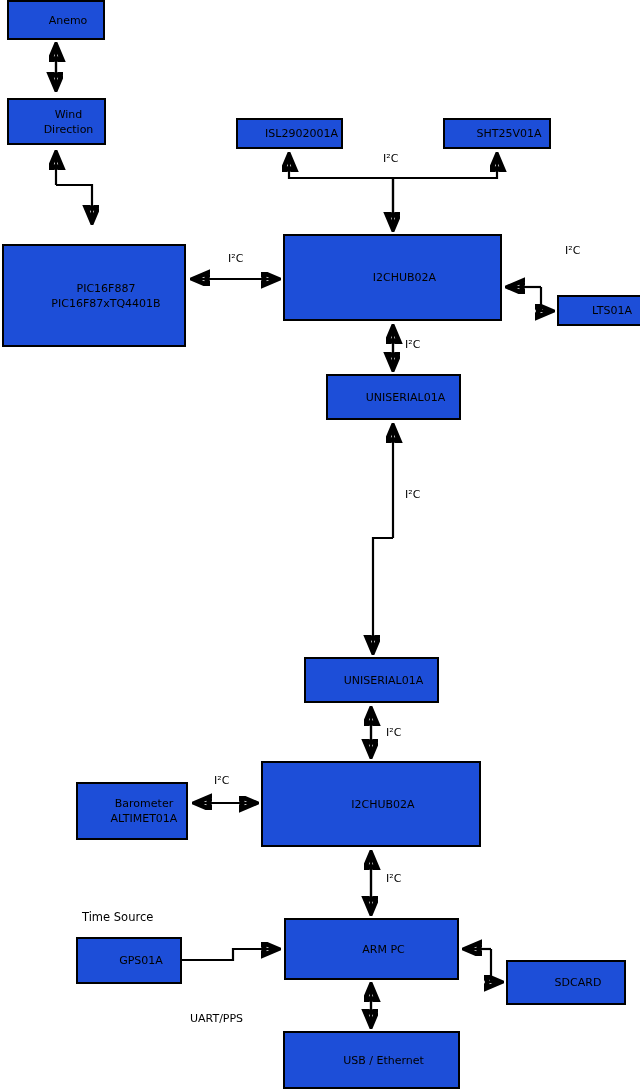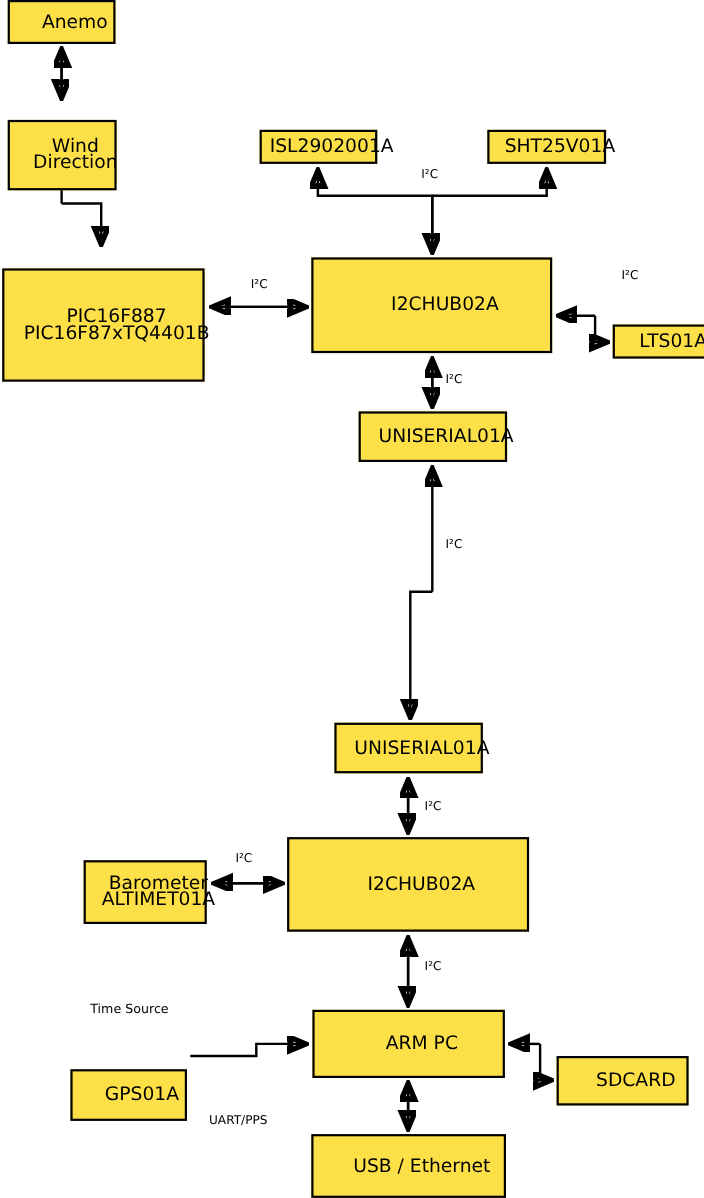--- a/index.html
+++ b/index.html
@@ -13,26 +13,26 @@
     width: 640px;
     height: 1089px;
     background: #ffffff;
     font-family: "DejaVu Sans", "Liberation Sans", sans-serif;
     overflow: hidden;
   }
   .node {
     position: absolute;
     box-sizing: border-box;
     border: 2px solid #000000;
-    background: #fde047;
+    background: #1d4ed8;
     display: flex;
     align-items: center;
     justify-content: center;
     text-align: center;
-    font-size: 17px;
+    font-size: 11px;
     line-height: 15px;
     color: #000000;
     z-index: 2;
     white-space: pre-line;
     padding-left: 24px;
   }
   .edge-label {
     position: absolute;
     font-size: 11px;
     line-height: 13px;
@@ -137,21 +137,21 @@
     </g>
 
     <g>
       <line x1="371" y1="1025" x2="371" y2="986" marker-end="url(#ah)"></line>
       <line x1="371" y1="986" x2="371" y2="1025" marker-end="url(#ah)"></line>
     </g>
   </svg>
 
   <div class="node" style="left:7px; top:0px; width:98px; height:40px;">Anemo</div>
 
-  <div class="node" style="left:7px; top:109px; width:99px; height:64px;">Wind
+  <div class="node" style="left:7px; top:98px; width:99px; height:47px;">Wind
 Direction</div>
 
   <div class="node" style="left:2px; top:227px; width:184px; height:103px;margin-top:17px;">PIC16F887
 PIC16F87xTQ4401B</div>
 
   <div class="node" style="left:236px; top:118px; width:107px; height:31px;">ISL2902001A</div>
 
   <div class="node" style="left:443px; top:118px; width:108px; height:31px;text-align:right;">SHT25V01A</div>
 
   <div class="node" style="left:283px; top:234px; width:219px; height:87px;">I2CHUB02A</div>
@@ -160,21 +160,21 @@
 
   <div class="node" style="left:326px; top:374px; width:135px; height:46px;">UNISERIAL01A</div>
 
   <div class="node" style="left:304px; top:657px; width:135px; height:46px;">UNISERIAL01A</div>
 
   <div class="node" style="left:261px; top:761px; width:220px; height:86px;">I2CHUB02A</div>
 
   <div class="node" style="left:76px; top:782px; width:112px; height:58px;">Barometer
 ALTIMET01A</div>
 
-  <div class="node" style="left:64px; top:937px; width:106px; height:47px;margin-top:35px;">GPS01A</div>
+  <div class="node" style="left:76px; top:937px; width:106px; height:47px;">GPS01A</div>
 
   <div class="node" style="left:284px; top:918px; width:175px; height:62px;">ARM PC</div>
 
   <div class="node" style="left:506px; top:960px; width:120px; height:45px;">SDCARD</div>
 
   <div class="node" style="left:283px; top:1031px; width:177px; height:58px;">USB / Ethernet</div>
 
   <div class="edge-label" style="left:382px; top:152px;">I²C</div>
 
   <div class="edge-label" style="left:227px; top:252px;">I²C</div>

